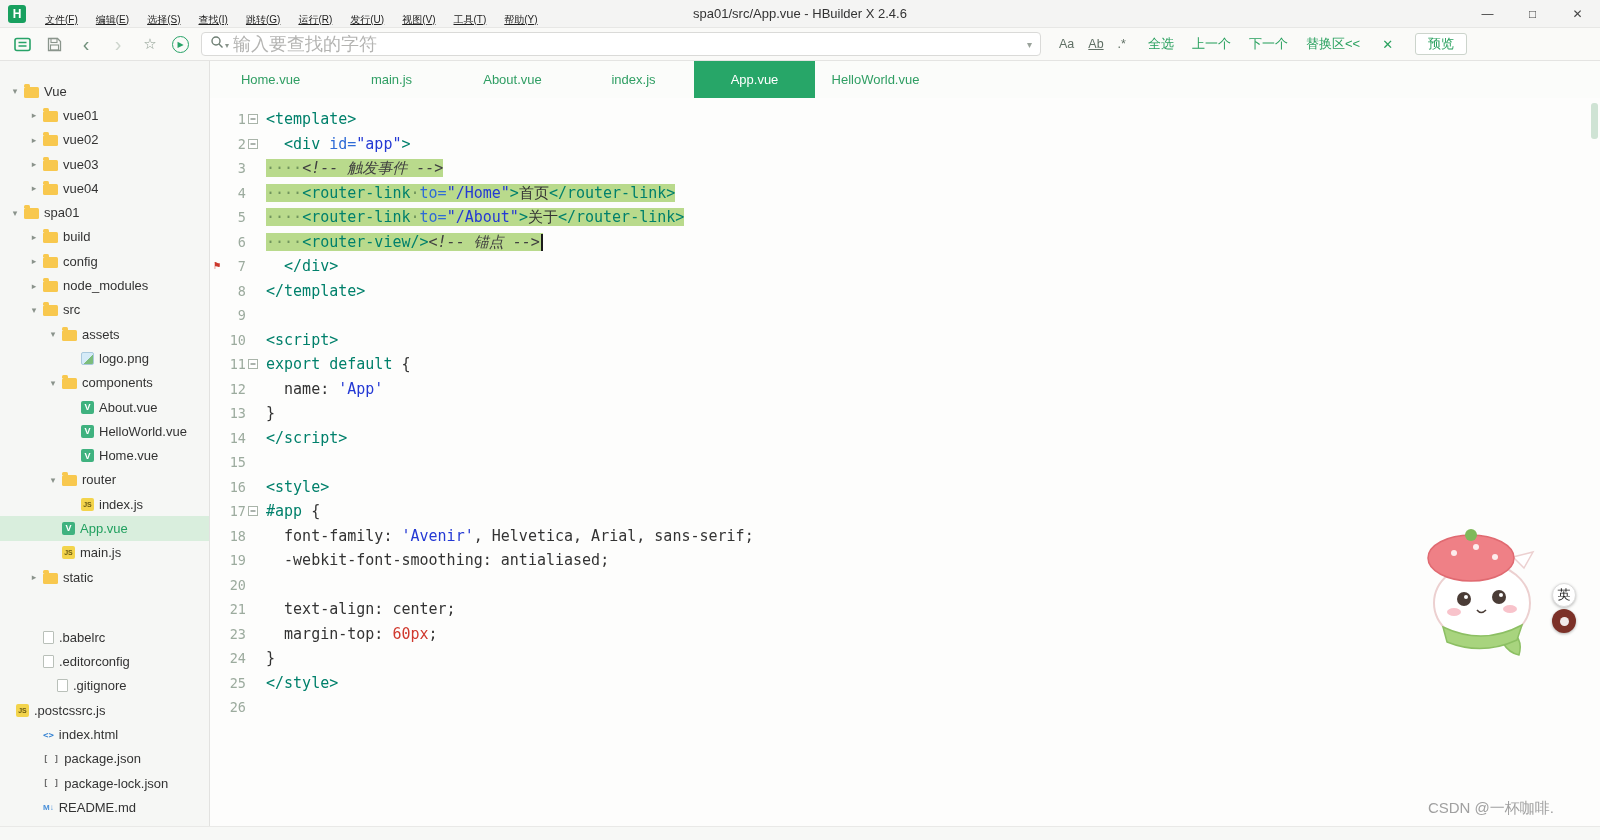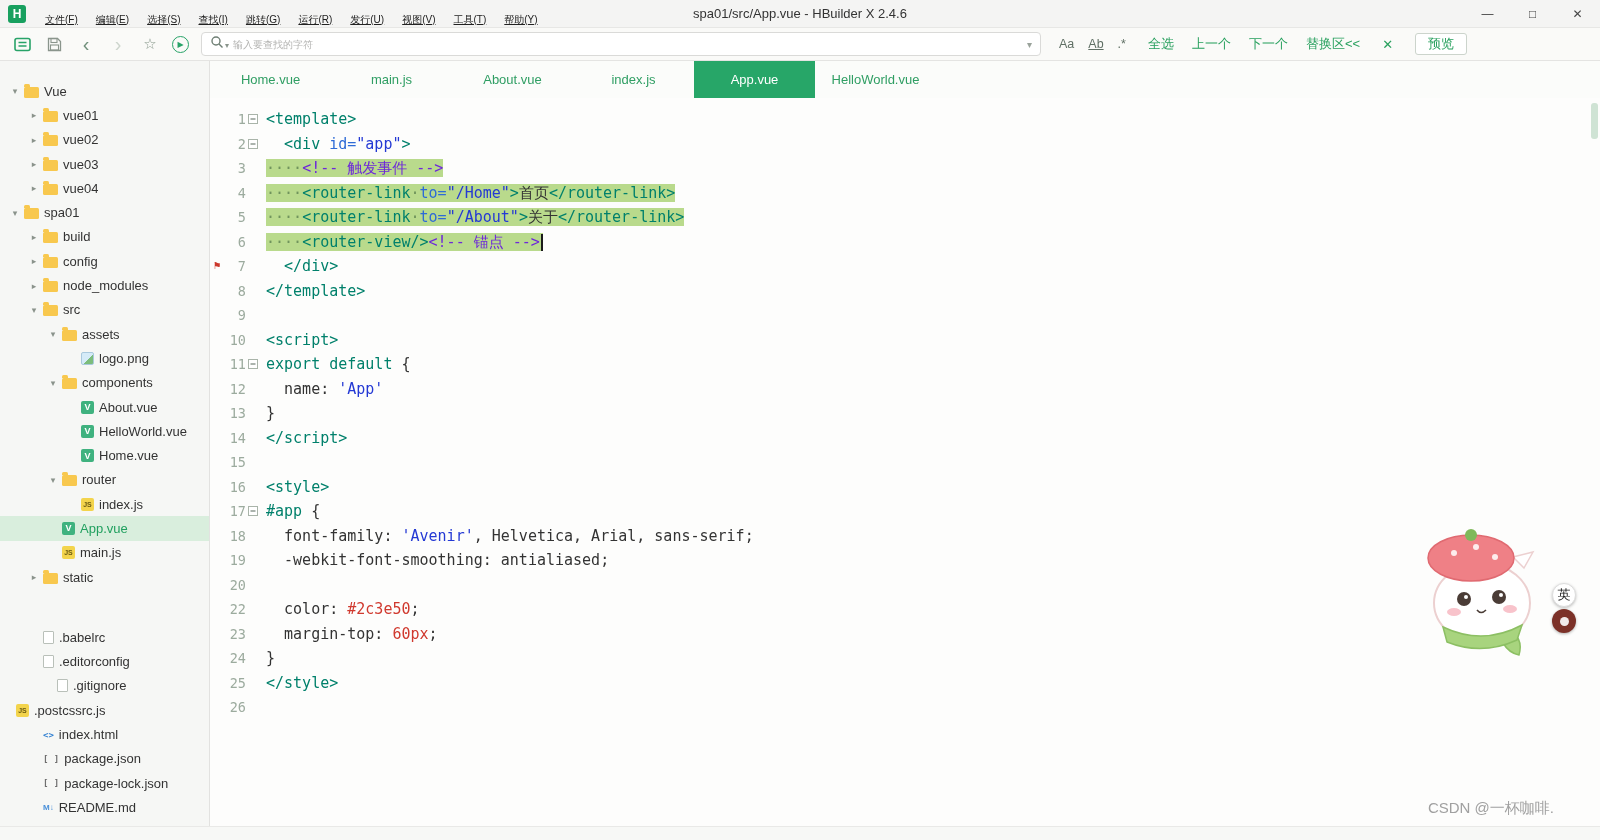--- a/index.html
+++ b/index.html
@@ -24,21 +24,21 @@
     display:flex; align-items:center; padding:0 10px; gap:8px; }
   .tb-icon { display:inline-flex; align-items:center; justify-content:center; width:24px; height:24px; }
   .glyph.back { font-size:20px; color:#6f8f7a; }
   .glyph.fwd  { font-size:20px; color:#cdd5cd; }
   .glyph.star { font-size:15px; color:#8a9a8e; }
   .play-circle { width:17px; height:17px; border:1.5px solid #28a368; border-radius:50%;
     color:#28a368; font-size:8px; display:inline-flex; align-items:center; justify-content:center; margin:0 2px; }
   .searchbox { width:840px; height:24px; border:1px solid #dadad8; border-radius:4px; background:#fff;
     display:flex; align-items:center; padding:0 8px; margin-left:2px; }
   .mini-dd { font-size:8px; color:#8a958c; margin:3px 4px 0 1px; }
-  .search-input { flex:1; border:none; outline:none; font-size:10px; color:#4c1d95; background:transparent;
+  .search-input { flex:1; border:none; outline:none; font-size:18px; color:#4c1d95; background:transparent;
     font-family:"Liberation Sans","DejaVu Sans",sans-serif; }
   .search-input::placeholder { color:#b4b4b2; }
   .dd { font-size:10px; color:#9aa39b; }
   .match-opts { display:flex; gap:14px; margin-left:10px; }
   .opt-btn { font-size:12.5px; color:#5f6f64; }
   .opt-btn.underl { text-decoration:underline; }
   .find-actions { display:flex; gap:18px; margin-left:14px;justify-content:space-between; }
   .act-btn { font-size:13px; color:#28a05e; white-space:nowrap; }
   .find-close { font-size:13px; color:#28a05e; margin-left:14px; }
   .preview-btn { margin-left:14px; height:22px; padding:0 12px; background:#fff;
@@ -83,21 +83,21 @@
   .fold { width:14px; position:relative; display:flex; align-items:center; justify-content:center; }
   .fold.has::before { content:""; width:8px; height:8px; border:1px solid #a9b4a9; background:#fff; }
   .fold.has::after { content:""; position:absolute; left:50%; top:50%; transform:translate(-50%,-50%);
     width:5px; border-top:1px solid #58685c; }
   .codetext { padding-left:6px; white-space:pre; }
   .selwrap { background:#b9da8c; }
   .tk-g { color:#00806b; }
   .tk-a { color:#2e6bd6; }
   .tk-s { color:#2439d4; }
   .tk-t { color:#333; }
-  .tk-c { color:#6d28d9; }
+  .tk-c { color:#404040; font-style:italic; }
   .tk-k { color:#00806b; }
   .tk-r { color:#d0392e; }
   .tk-w { color:#70945c; }
   .caret { display:inline-block; width:2px; height:17px; background:#1b1b1b; vertical-align:text-bottom; margin-left:1px; }
   .vscroll { position:absolute; right:2px; top:42px; width:7px; height:36px; background:#cfe3d4; border-radius:3px; }
 
   
   .statusbar { height:14px; background:#f7f8f6; border-top:1px solid #e9e9e7; }
 
   
@@ -366,21 +366,21 @@
           <div class="line"><span class="gutter"><span class="bm"></span><span class="lnum">11</span><span class="fold has"></span></span><span class="codetext"><span class="tk-k">export default</span><span class="tk-t"> {</span></span></div>
           <div class="line"><span class="gutter"><span class="bm"></span><span class="lnum">12</span><span class="fold"></span></span><span class="codetext"><span class="tk-t">  name: </span><span class="tk-s">'App'</span></span></div>
           <div class="line"><span class="gutter"><span class="bm"></span><span class="lnum">13</span><span class="fold"></span></span><span class="codetext"><span class="tk-t">}</span></span></div>
           <div class="line"><span class="gutter"><span class="bm"></span><span class="lnum">14</span><span class="fold"></span></span><span class="codetext"><span class="tk-g">&lt;/script&gt;</span></span></div>
           <div class="line"><span class="gutter"><span class="bm"></span><span class="lnum">15</span><span class="fold"></span></span><span class="codetext"></span></div>
           <div class="line"><span class="gutter"><span class="bm"></span><span class="lnum">16</span><span class="fold"></span></span><span class="codetext"><span class="tk-g">&lt;style&gt;</span></span></div>
           <div class="line"><span class="gutter"><span class="bm"></span><span class="lnum">17</span><span class="fold has"></span></span><span class="codetext"><span class="tk-k">#app</span><span class="tk-t"> {</span></span></div>
           <div class="line"><span class="gutter"><span class="bm"></span><span class="lnum">18</span><span class="fold"></span></span><span class="codetext"><span class="tk-t">  font-family: </span><span class="tk-s">'Avenir'</span><span class="tk-t">, Helvetica, Arial, sans-serif;</span></span></div>
           <div class="line"><span class="gutter"><span class="bm"></span><span class="lnum">19</span><span class="fold"></span></span><span class="codetext"><span class="tk-t">  -webkit-font-smoothing: antialiased;</span></span></div>
           <div class="line"><span class="gutter"><span class="bm"></span><span class="lnum">20</span><span class="fold"></span></span></div>
-          <div class="line"><span class="gutter"><span class="bm"></span><span class="lnum">22</span><span class="fold"></span></span><span class="codetext"><span class="tk-t">  color: </span><span class="tk-r">#2c3e50</span><span class="tk-t">;</span></span></div>
+          <div class="line"><span class="gutter"><span class="bm"></span><span class="lnum">21</span><span class="fold"></span></span><span class="codetext"><span class="tk-t">  text-align: center;</span></span></div>
           <div class="line"><span class="gutter"><span class="bm"></span><span class="lnum">23</span><span class="fold"></span></span><span class="codetext"><span class="tk-t">  margin-top: </span><span class="tk-r">60px</span><span class="tk-t">;</span></span></div>
           <div class="line"><span class="gutter"><span class="bm"></span><span class="lnum">24</span><span class="fold"></span></span><span class="codetext"><span class="tk-t">}</span></span></div>
           <div class="line"><span class="gutter"><span class="bm"></span><span class="lnum">25</span><span class="fold"></span></span><span class="codetext"><span class="tk-g">&lt;/style&gt;</span></span></div>
           <div class="line"><span class="gutter"><span class="bm"></span><span class="lnum">26</span><span class="fold"></span></span><span class="codetext"></span></div>
         </div>
       <div class="vscroll"></div>
     </section>
   </div>
 
   <div class="statusbar"></div>

